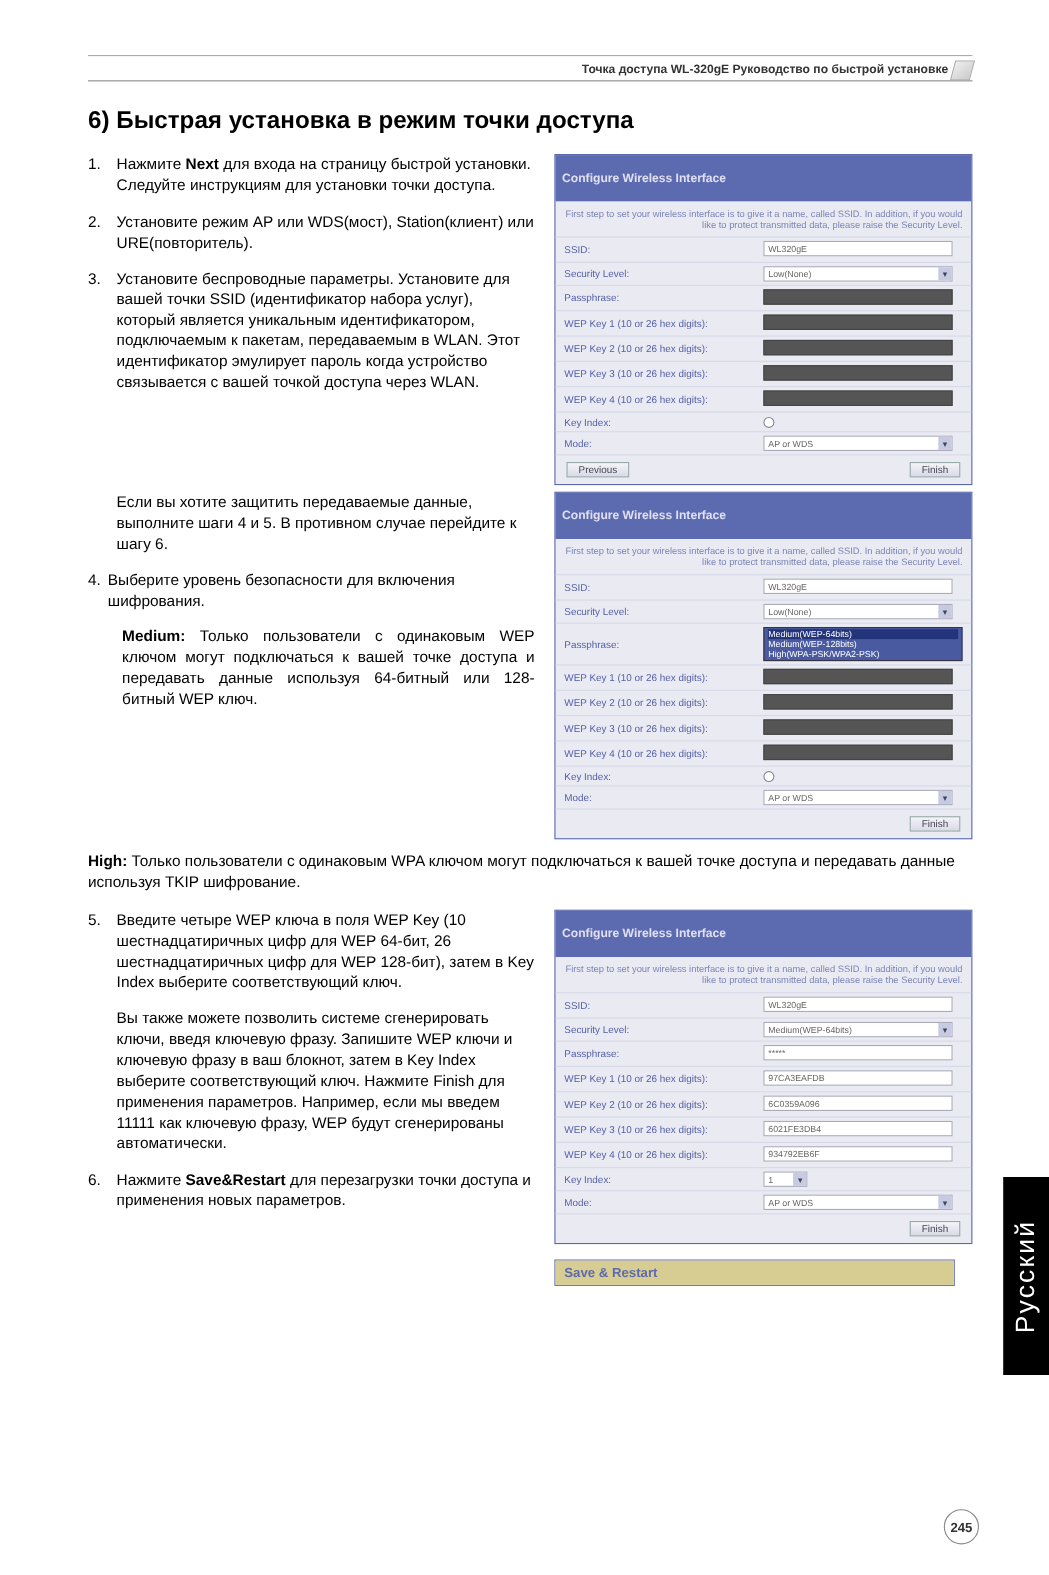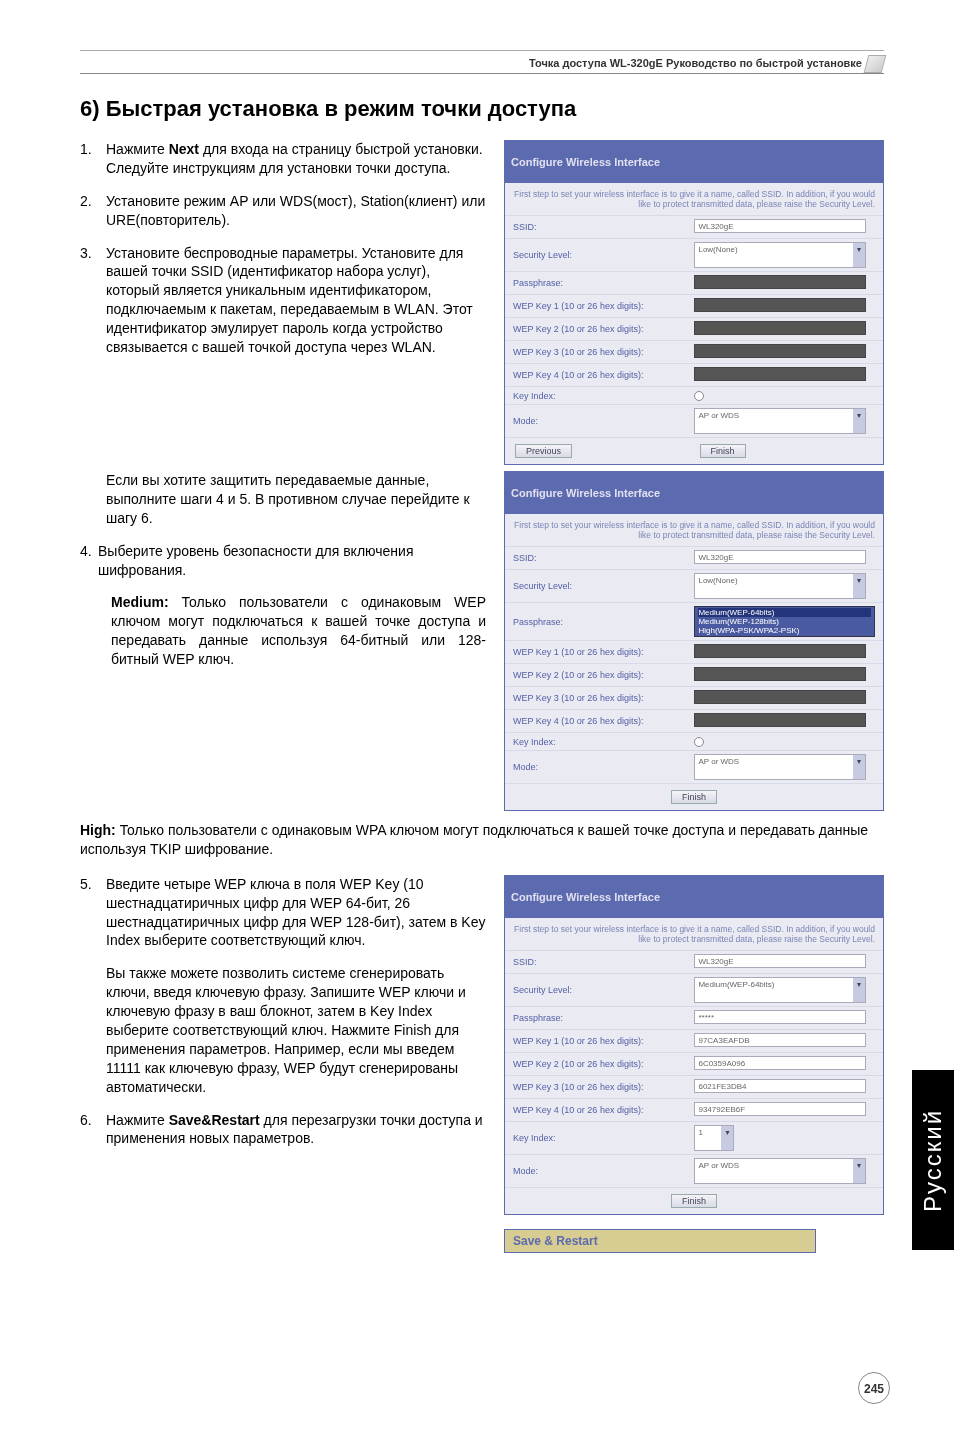--- a/index.html
+++ b/index.html
@@ -84,33 +84,33 @@
     border: 1px solid #aab;
     height: 14px;
     width: 95%;
     display: inline-block;
     color:#666; font-size:8px; padding:0 3px; line-height:14px;
     overflow:hidden; white-space:nowrap;
   }
   .field-select {
     background: #fff;
     border: 1px solid #aab;
-    height: 26px;
+    height: 14px;
     width: 95%;
     display: inline-flex;
     color:#666; font-size:8px; padding:0 0 0 3px; line-height:14px;
     justify-content: space-between;
   }
   .field-select .dn { width:12px;text-align:center;background:#c6cbe2;color:#445; }
   .radio { display:inline-block;width:10px;height:10px;border:1px solid #889;border-radius:50%;background:#fff;vertical-align:middle;margin-right:3px;}
   .btn  {
     display:inline-block; background:linear-gradient(#f4f4f8,#d8dae6);
     border:1px solid #9aa; padding:1px 10px; font-size:9px; color:#445;
   }
-  .panel-footer { text-align: center; padding: 6px 10px; border-top:1px solid #d6d9e6;}
+  .panel-footer { text-align: right; padding: 6px 10px; border-top:1px solid #d6d9e6;}
   .side-tab {
     position: absolute;
     right: 0;
     top: 1070px;
     width: 42px;
     height: 180px;
     background: #000;
     color: #fff;
     writing-mode: vertical-rl;
     transform: rotate(180deg);
@@ -126,21 +126,21 @@
     width: 32px; height: 32px;
     border: 1px solid #888;
     border-radius: 50%;
     text-align: center;
     line-height: 32px;
     font-size: 12px;
     font-weight: bold;
     color: #333;
   }
   .save-panel {
-    border:1px solid #5c6bb0; background:#e9eaf2; width:312px; margin-top:14px;
+    border:1px solid #5c6bb0; background:#e9eaf2; width:364px; margin-top:14px;
   }
   .save-panel .hd { background:#d7cc91; color:#5c6bb0; font-weight:bold; font-size:12px; padding:4px 8px;}
   .save-panel .bd { padding:14px 10px 10px; text-align:center; font-size:8.5px;color:#8890c0;}
   .save-panel .bd .txt{ text-align:left; margin-bottom:10px; line-height:1.25;}
 </style>
 </head>
 <body>
 
 <div class="top-line"></div>
 <div class="header-text">Точка доступа WL-320gE Руководство по быстрой установке</div>

